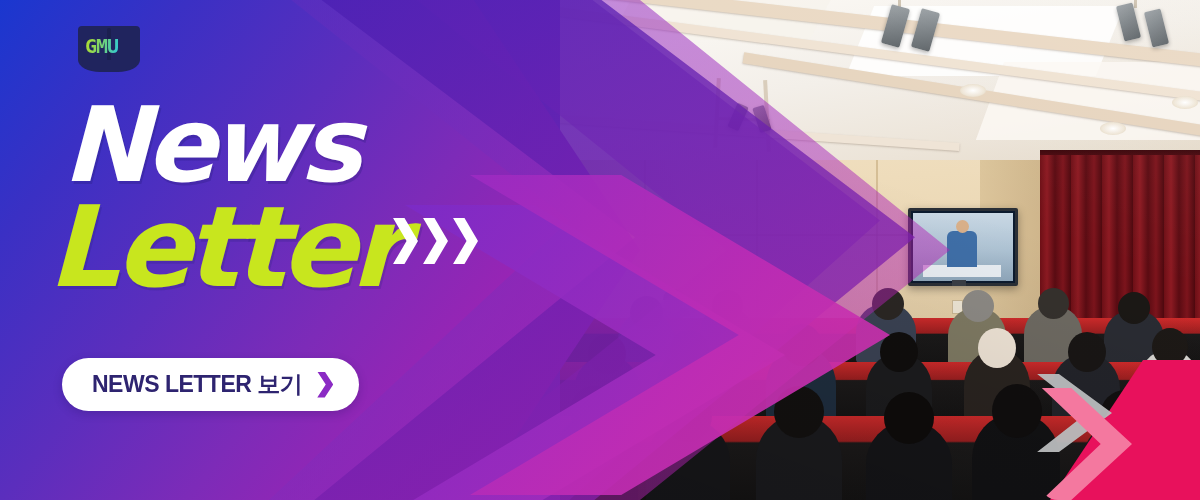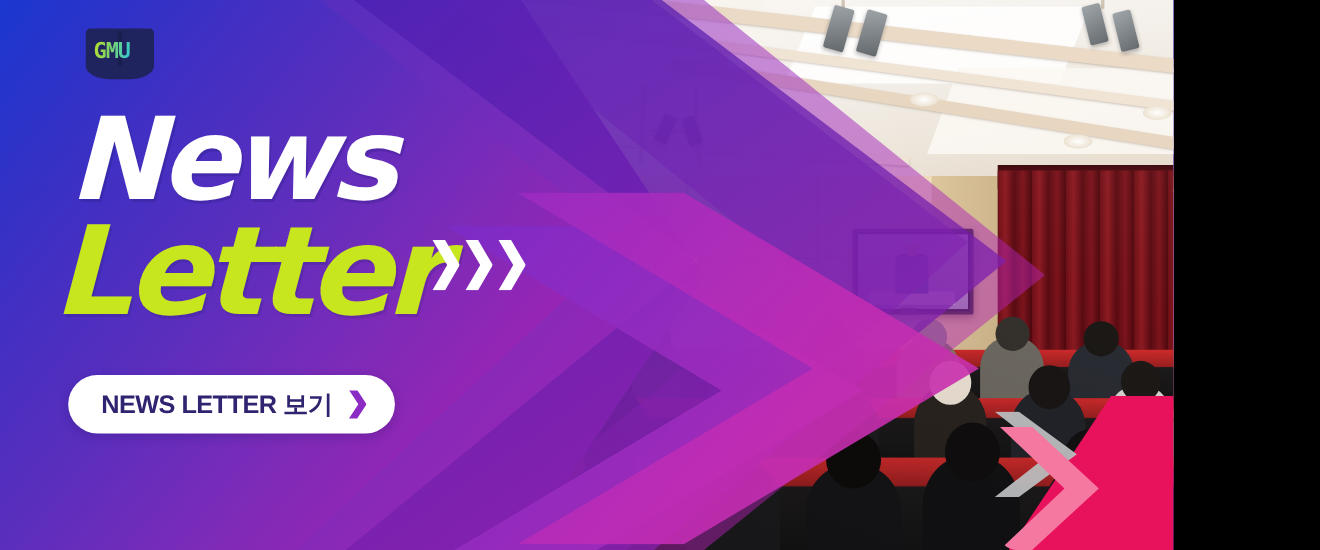--- a/index.html
+++ b/index.html
@@ -1,21 +1,21 @@
 <!DOCTYPE html>
 <html lang="ko"><head>
 <meta charset="utf-8">
 <title>Grace Mission University Newsletter Banner</title>
 <style>
   html,body{margin:0;padding:0;background:#000;}
   body{font-family:"Liberation Sans","DejaVu Sans",sans-serif;}
 
   .banner{
     position:relative;
-    width:1067px;height:500px;
+    width:1200px;height:500px;
     overflow:hidden;
     background:#1d4ed8;
   }
 
   
   .bg-gradient{
     position:absolute;inset:0;
     background:
       linear-gradient(125deg,
         #1434cf 0%,
@@ -334,21 +334,21 @@
   .tagline{
     position:absolute;left:66px;top:304px;
     color:#ffffff;font-size:27px;line-height:1.2;letter-spacing:-1px;
     font-weight:500;
     text-shadow:0 1px 2px rgba(30,20,90,.25);
     white-space:nowrap;
   }
   .tagline b{font-weight:800;}
 
   .cta{
-    position:absolute;left:62px;top:341px;
+    position:absolute;left:62px;top:358px;
     display:inline-flex;align-items:center;gap:14px;
     padding:11px 26px 11px 30px;
     background:#ffffff;border-radius:40px;
     box-shadow:0 3px 10px rgba(25,15,80,.22);
     cursor:pointer;
   }
   .cta-label{
     color:#2e2470;font-size:23px;font-weight:700;letter-spacing:-.5px;
     white-space:nowrap;
   }

